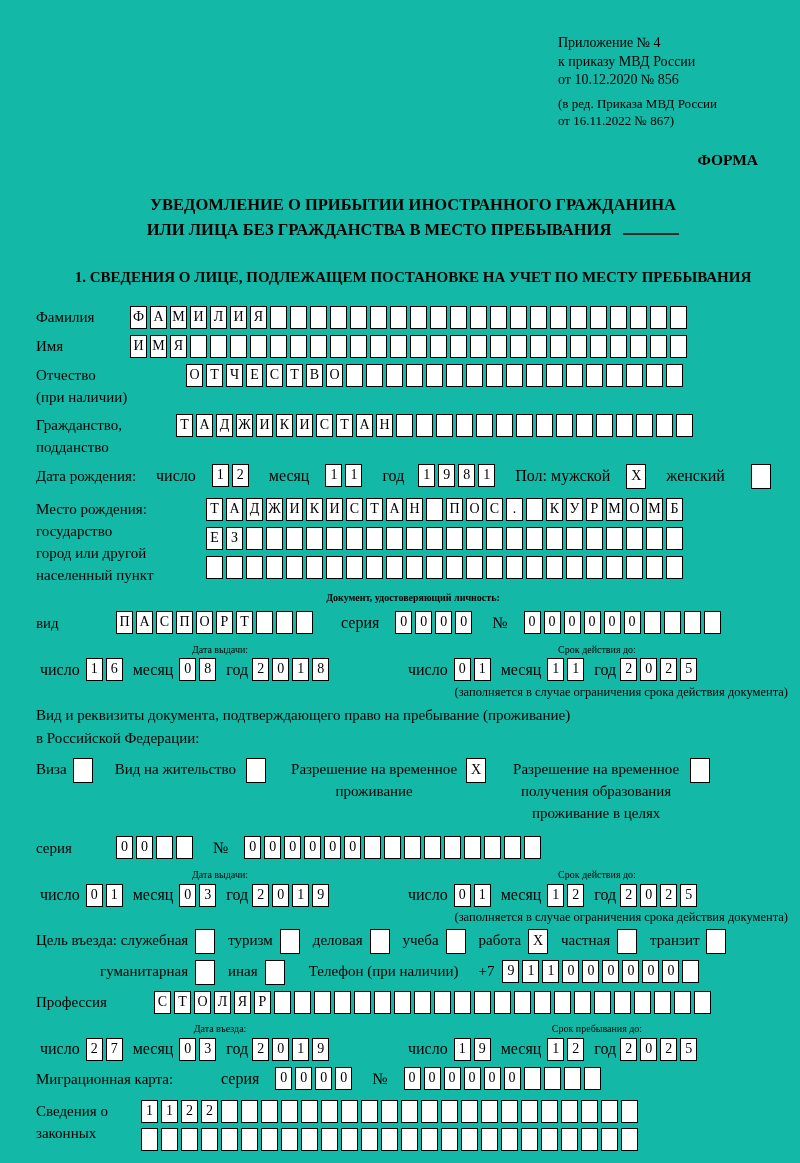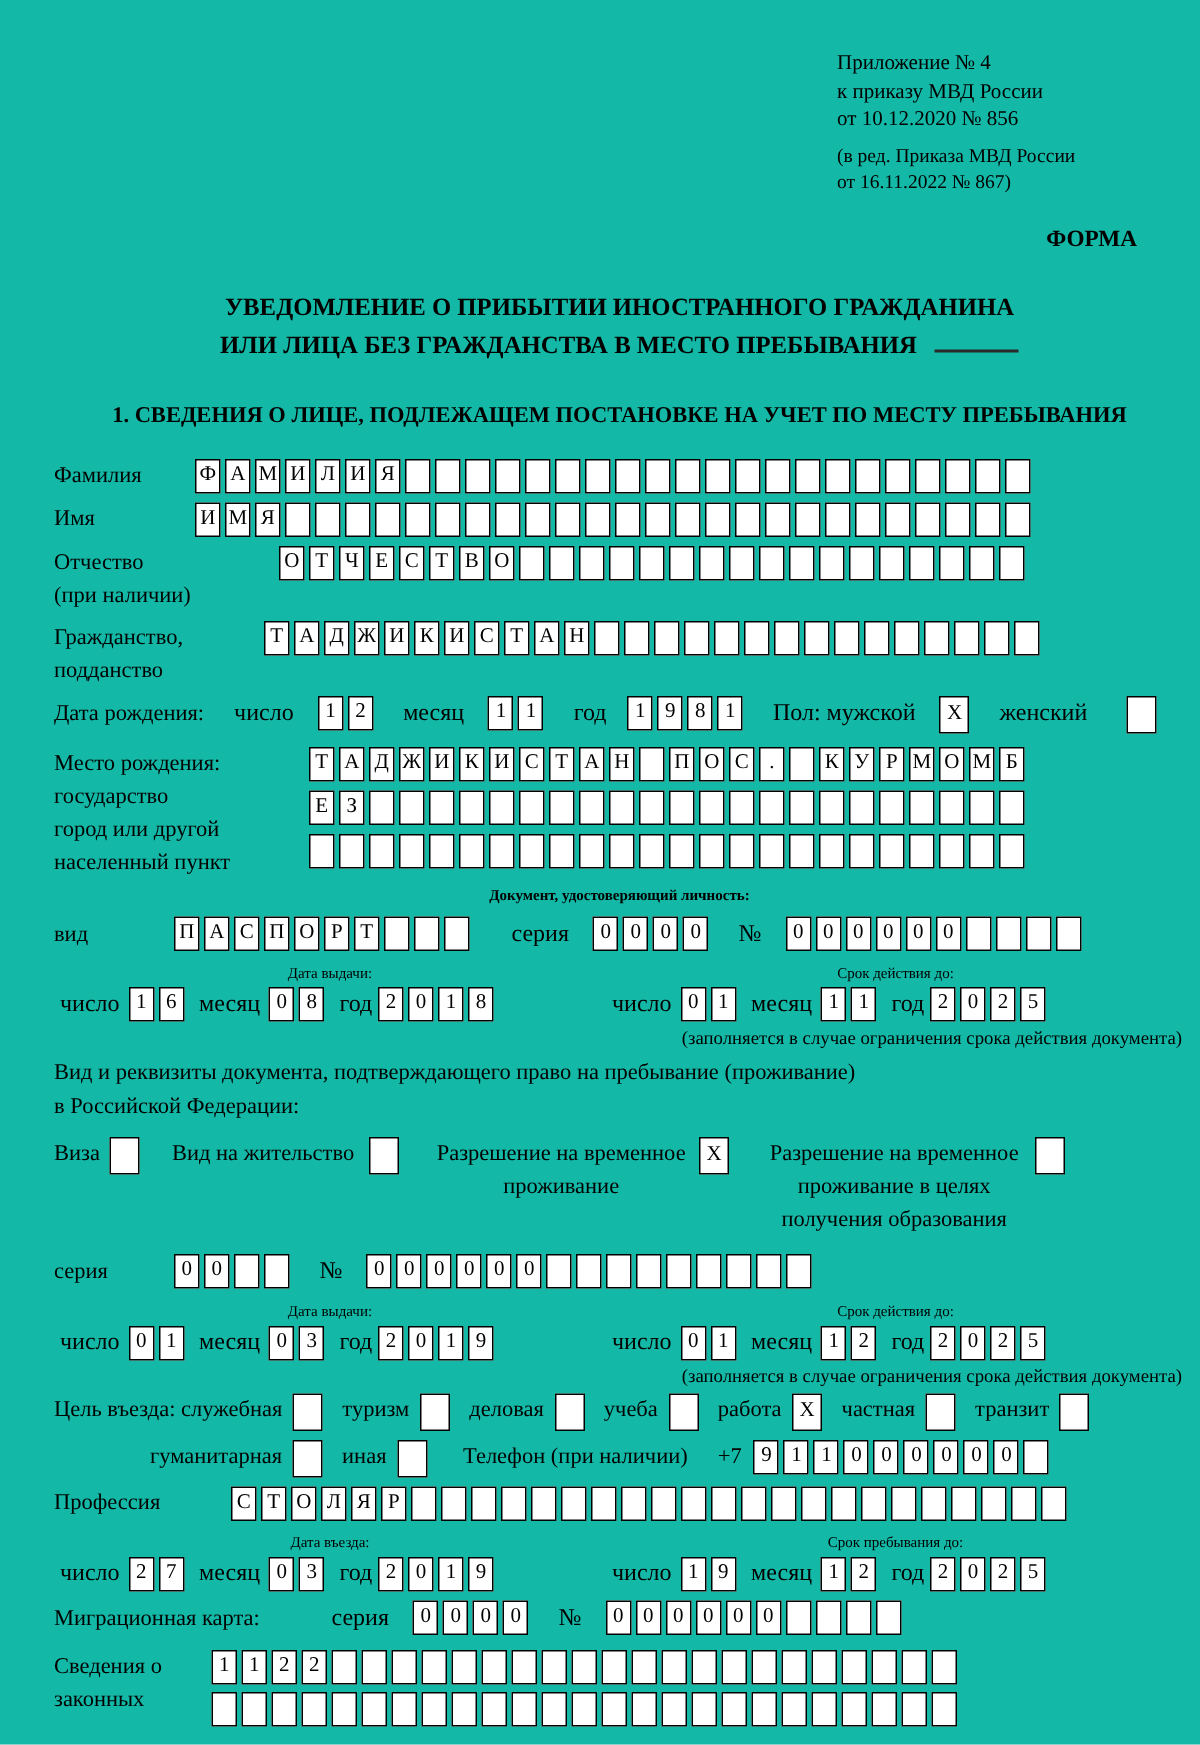--- a/index.html
+++ b/index.html
@@ -430,22 +430,22 @@
       </span>
     <div class="stack ctr ml22" style="width:172px">
       <div>Разрешение на временное</div>
       <div>проживание</div>
     </div>
     <span class="cells cb ml6">
         <span class="cell">X</span>
       </span>
     <div class="stack ctr ml22" style="width:176px">
       <div>Разрешение на временное</div>
+      <div>получения образования</div>
       <div>проживание в целях</div>
-      <div>получения образования</div>
     </div>
     <span class="cells cb ml6">
         <span class="cell"></span>
       </span>
   </div>
 
   <div class="row mrow">
     <span class="flabel w70" style="line-height:24px">серия</span>
     <span class="cells">
         <span class="cell">0</span>

